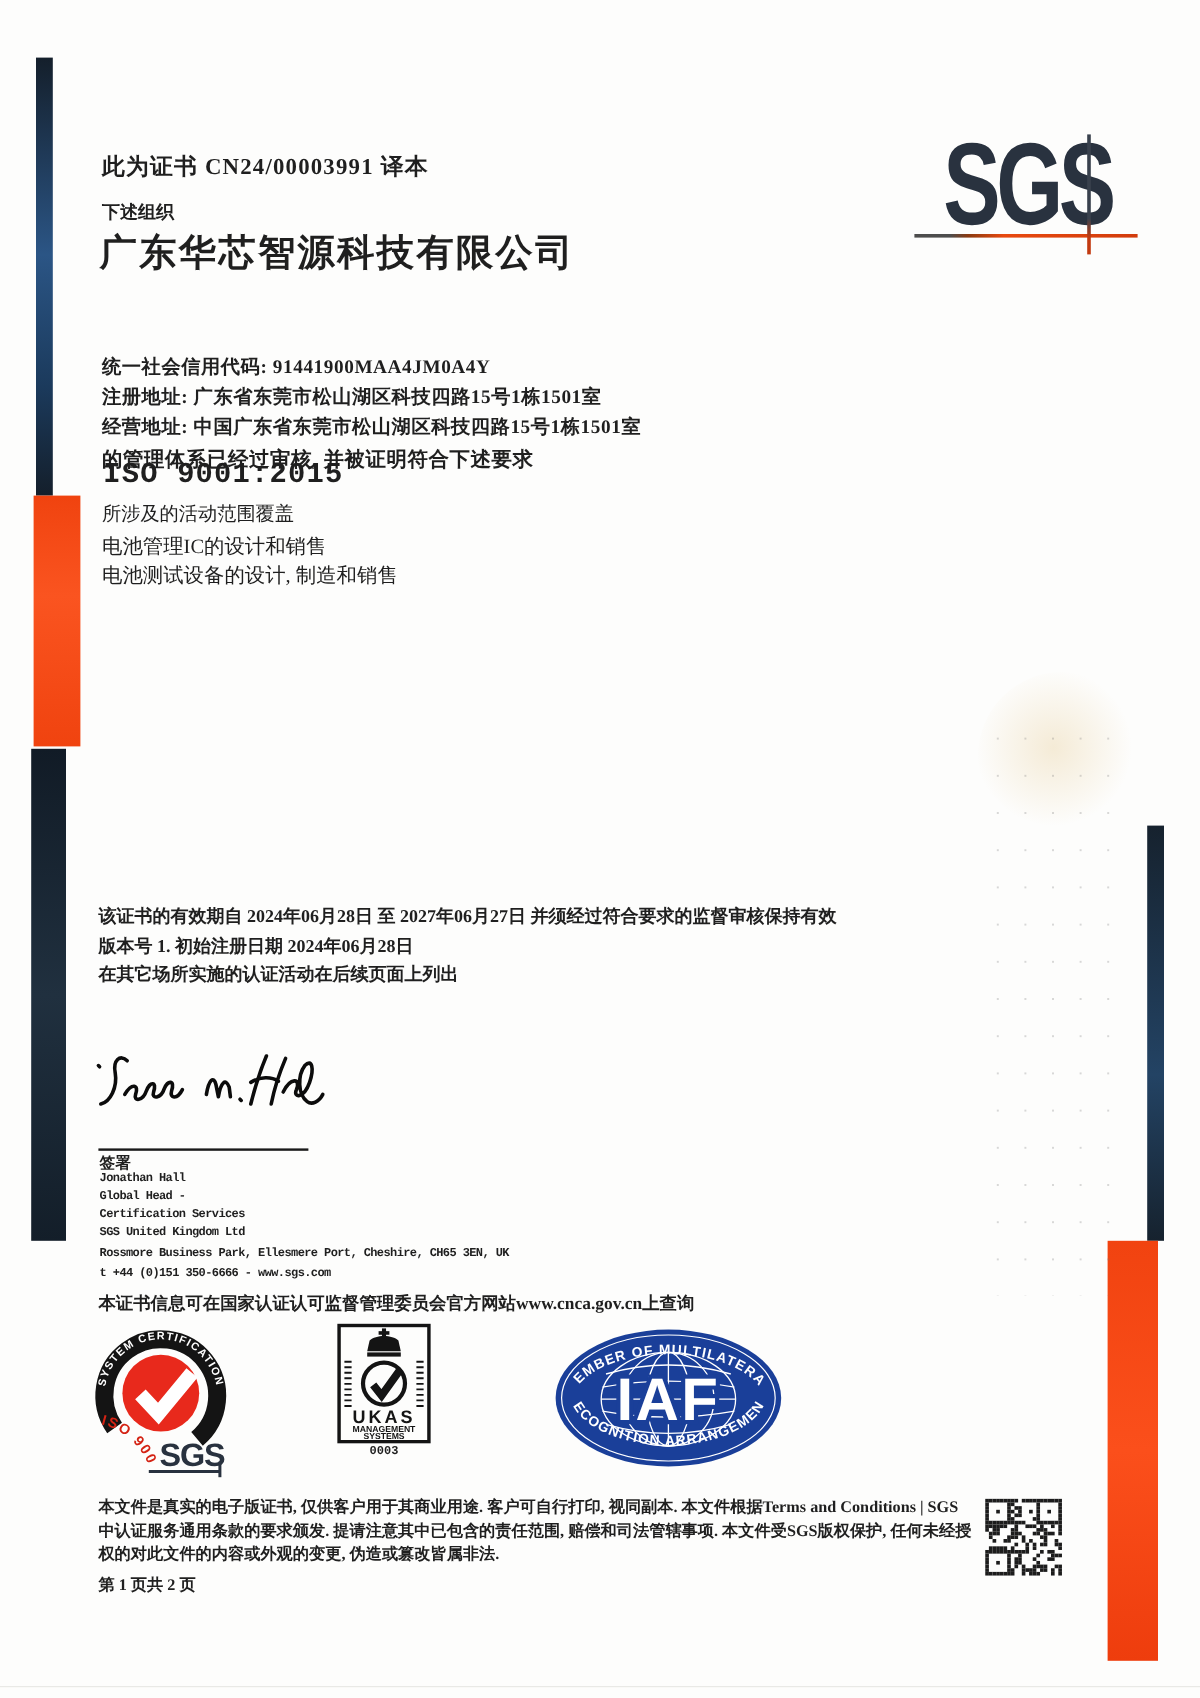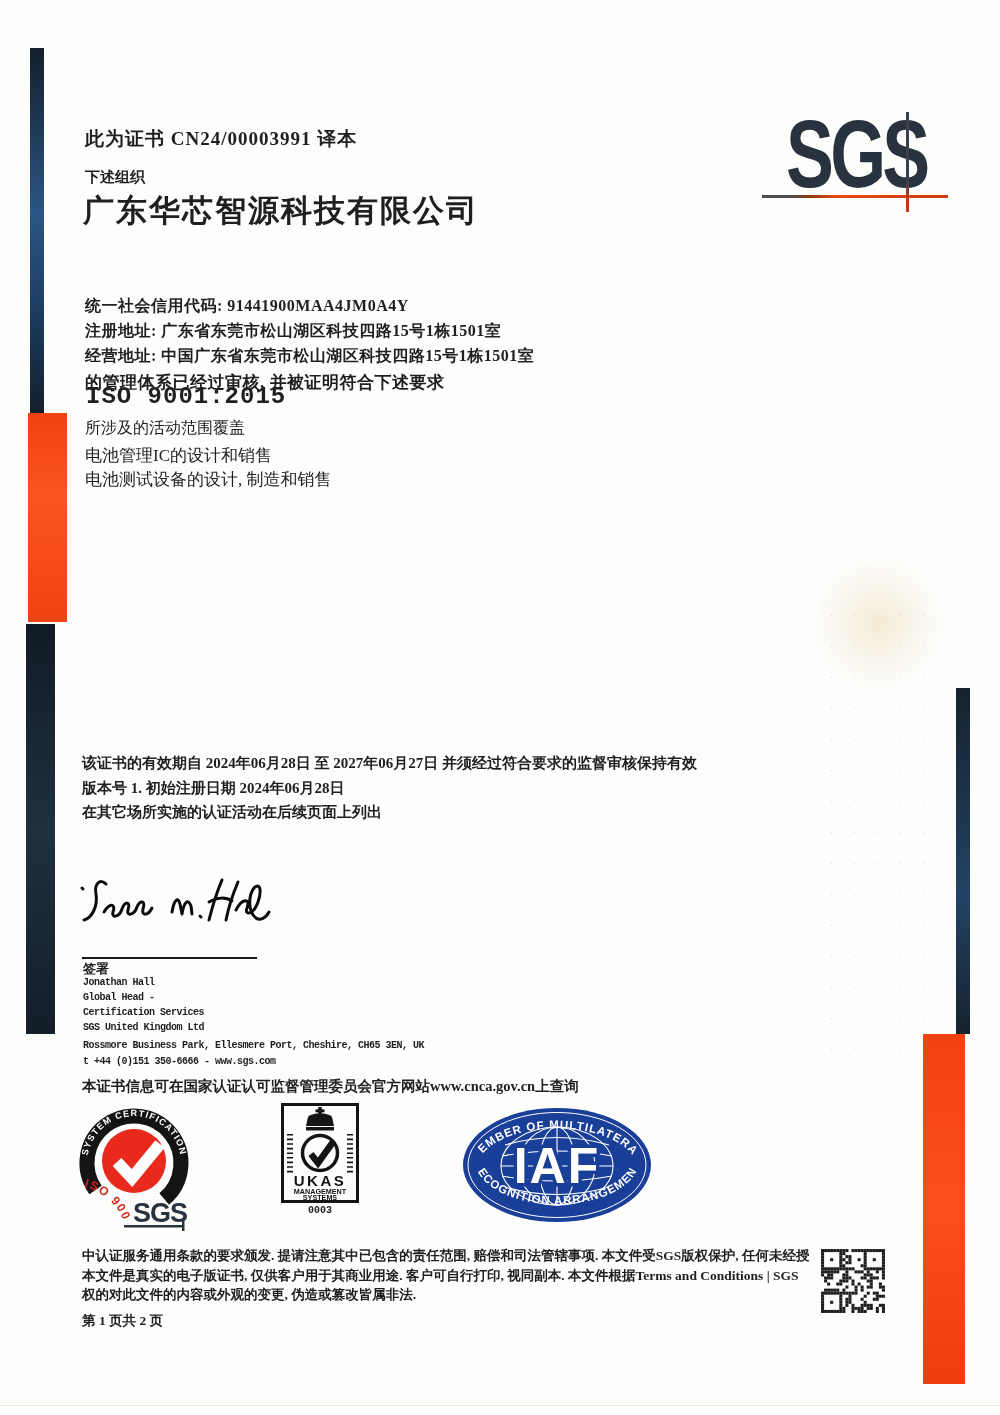--- a/index.html
+++ b/index.html
@@ -382,19 +382,19 @@
       <rect x="24.347826086956523" y="63.913043478260875" width="3.0434782608695654" height="3.0434782608695654" fill="#1c1c1c"></rect>
       <rect x="33.47826086956522" y="63.913043478260875" width="3.0434782608695654" height="3.0434782608695654" fill="#1c1c1c"></rect>
       <rect x="39.56521739130435" y="63.913043478260875" width="3.0434782608695654" height="3.0434782608695654" fill="#1c1c1c"></rect>
       <rect x="42.608695652173914" y="63.913043478260875" width="3.0434782608695654" height="3.0434782608695654" fill="#1c1c1c"></rect>
       <rect x="45.652173913043484" y="63.913043478260875" width="3.0434782608695654" height="3.0434782608695654" fill="#1c1c1c"></rect>
       <rect x="57.82608695652174" y="63.913043478260875" width="3.0434782608695654" height="3.0434782608695654" fill="#1c1c1c"></rect>
       <rect x="63.913043478260875" y="63.913043478260875" width="3.0434782608695654" height="3.0434782608695654" fill="#1c1c1c"></rect>
     </svg>
 
   <div class="t disclaimer" style="white-space:normal;width:770px">
+    <div>本文件是真实的电子版证书, 仅供客户用于其商业用途. 客户可自行打印, 视同副本. 本文件根据Terms and Conditions | SGS</div>
     <div>中认证服务通用条款的要求颁发. 提请注意其中已包含的责任范围, 赔偿和司法管辖事项. 本文件受SGS版权保护, 任何未经授</div>
-    <div>本文件是真实的电子版证书, 仅供客户用于其商业用途. 客户可自行打印, 视同副本. 本文件根据Terms and Conditions | SGS</div>
     <div>权的对此文件的内容或外观的变更, 伪造或篡改皆属非法.</div>
   </div>
   <div class="t page-num">第 1 页共 2 页</div>
 
 </div>
 
 </body></html>

